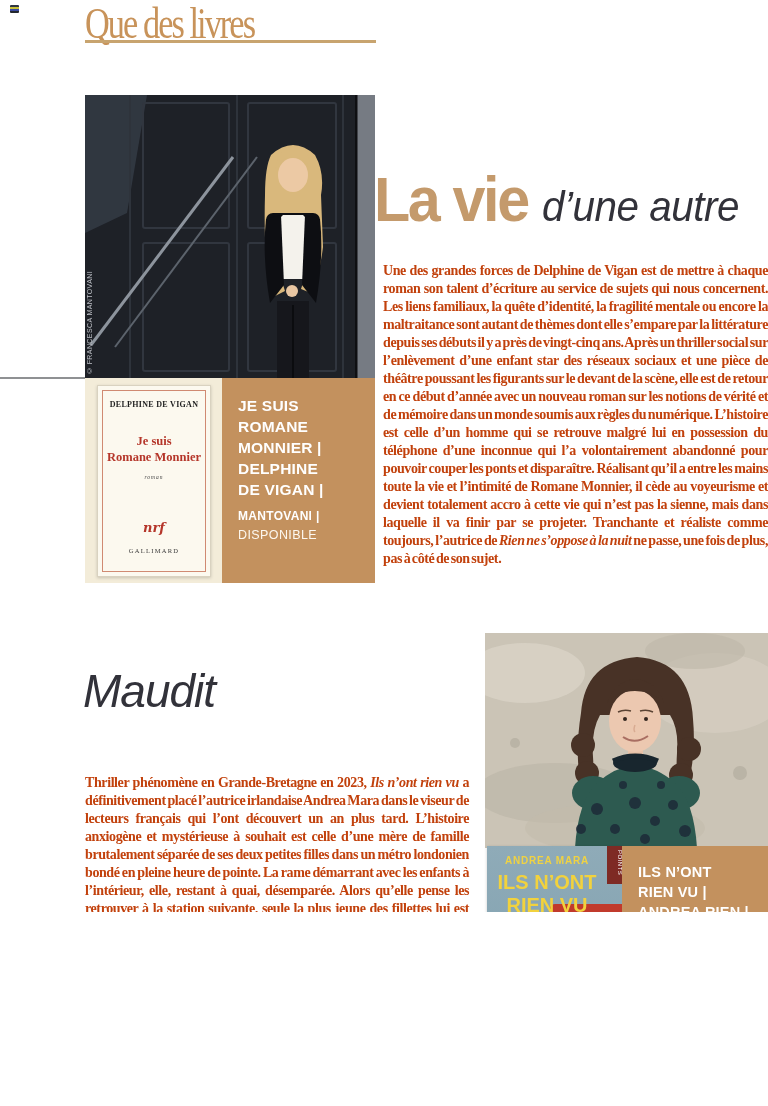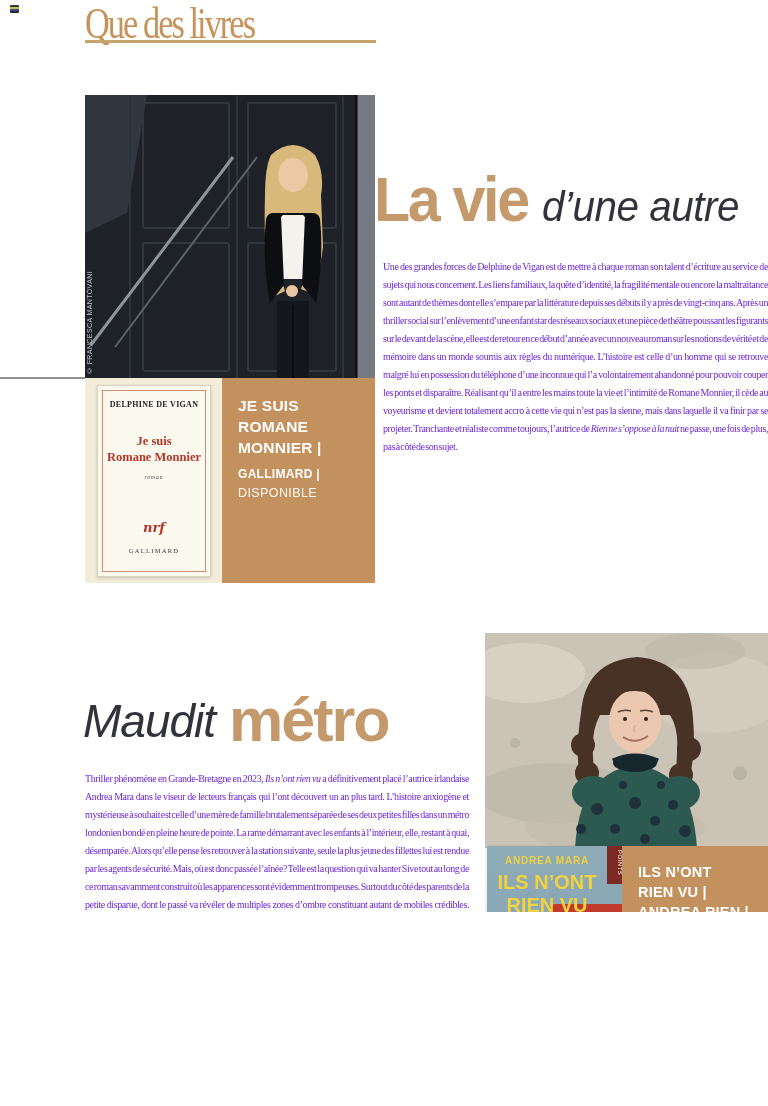--- a/index.html
+++ b/index.html
@@ -19,22 +19,22 @@
   .photo-credit{position:absolute;left:1px;bottom:4px;writing-mode:vertical-rl;transform:rotate(180deg);
     font-size:7px;color:#c9ccd2;letter-spacing:.4px;opacity:.92;white-space:nowrap;}
 
   
   .title1{position:absolute;left:374px;top:168px;display:flex;align-items:baseline;gap:15px;
     transform:scaleX(0.94);transform-origin:left top;white-space:nowrap;}
   .title-accent-big{font-size:63px;font-weight:800;color:#c49a6c;letter-spacing:-2.5px;line-height:1;}
   .title-light-big{font-size:43px;font-weight:300;font-style:italic;color:#32323a;letter-spacing:-0.5px;line-height:1;}
 
   
-  .body-text{font-family:"Liberation Serif",serif;font-size:10px;line-height:18px;
-    letter-spacing:-0.4px;word-spacing:-1.5px;text-align:justify;color:#6d28d9;}
+  .body-text{font-family:"Liberation Serif",serif;font-size:14px;line-height:18px;
+    letter-spacing:-0.4px;word-spacing:-1.5px;text-align:justify;color:#c2410c;font-weight:bold;}
   .body1{position:absolute;left:383px;top:248px;width:385px;}
   .body2{position:absolute;left:85px;top:760px;width:384px;}
   .body-text .it{font-style:italic;}
 
   
   .left-rule{position:absolute;left:0;top:377px;width:85px;height:2px;background:#8f9193;}
   .footer-rule{position:absolute;left:0;top:1072px;width:768px;height:2px;background:#9b9b9b;}
 
   
   .cream-panel{position:absolute;left:85px;top:378px;width:137px;height:205px;background:#f3ecd9;}
@@ -55,21 +55,21 @@
   .tan-box2{left:622px;top:846px;width:146px;height:224px;padding:16px 8px 0 16px;box-sizing:border-box;}
   .info-strong{font-size:15.5px;line-height:21px;font-weight:700;letter-spacing:.2px;}
   .info-strong2{font-size:14.5px;line-height:20px;font-weight:700;letter-spacing:.2px;}
   .info-pub{margin-top:8px;font-size:12px;line-height:17px;font-weight:700;letter-spacing:.3px;}
   .info-status{margin-top:2px;font-size:12.5px;line-height:17px;font-weight:400;letter-spacing:.4px;color:#fdf8f0;}
   .info-inline{margin-top:6px;font-size:12px;line-height:17px;}
   .info-inline .b{font-weight:700;}
   .info-inline .r{font-weight:400;color:#fdf8f0;letter-spacing:.3px;}
 
   
-  .title2{position:absolute;left:83px;top:690px;display:flex;align-items:center;gap:14px;white-space:nowrap;}
+  .title2{position:absolute;left:83px;top:668px;display:flex;align-items:flex-end;gap:14px;white-space:nowrap;}
   .title-light-2{font-size:46px;font-weight:300;font-style:italic;color:#32323a;letter-spacing:-1px;line-height:1;}
   .title-accent-2{font-size:61px;font-weight:800;color:#c49a6c;letter-spacing:-2px;line-height:1;}
 
   .photo2{position:absolute;left:485px;top:633px;width:283px;height:215px;overflow:hidden;}
   .cover2{position:absolute;left:487px;top:846px;width:135px;height:224px;box-shadow:0 1px 3px rgba(0,0,0,.2);}
 
   
   .footer{position:absolute;left:85px;top:1080px;font-size:13.5px;color:#2e2e2e;white-space:nowrap;}
   .footer .num{font-weight:400;color:#15803d;}
   .footer .sep{margin:0 5px;color:#3b3b3b;}
@@ -143,27 +143,30 @@
       </div>
     </div>
   </div>
 
   <div class="tan-box tan-box1">
     <div class="info-strong">
       <div>JE SUIS</div>
       <div>ROMANE</div>
       <div>MONNIER |</div>
     </div>
-    <div class="info-pub">GALLIMARD |</div>
+    <div class="info-strong">
+      <div>DELPHINE</div>
+      <div>DE VIGAN |</div>
+    </div>
+    <div class="info-pub">MANTOVANI |</div>
     <div class="info-status">DISPONIBLE</div>
   </div>
 
   <div class="title2">
     <span class="title-light-2">Maudit</span>
-    <span class="title-accent-2">métro</span>
   </div>
 
   <p class="body-text body2"><span>Thriller phénomène en Grande-Bretagne en 2023, </span><span class="it">Ils n’ont rien vu</span><span> a définitivement placé l’autrice irlandaise Andrea Mara dans le viseur de lecteurs français qui l’ont découvert un an plus tard. L’histoire anxiogène et mystérieuse à souhait est celle d’une mère de famille brutalement séparée de ses deux petites filles dans un métro londonien bondé en pleine heure de pointe. La rame démarrant avec les enfants à l’intérieur, elle, restant à quai, désemparée. Alors qu’elle pense les retrouver à la station suivante, seule la plus jeune des fillettes lui est rendue par les agents de sécurité. Mais, où est donc passée l’aînée? Telle est la question qui va hanter Sive tout au long de ce roman savamment construit où les apparences sont évidemment trompeuses. Surtout du côté des parents de la petite disparue, dont le passé va révéler de multiples zones d’ombre constituant autant de mobiles crédibles. Entre des portraits finement ciselés et une intrigue subtilement menée, jusqu’à un final déconcertant, Andrea Mara réussit le coup parfait.</span></p>
 
   <div class="photo2">
     <svg width="283" height="215" viewBox="0 0 283 215">
       <rect width="283" height="215" fill="#cbc4b6"></rect>
       <ellipse cx="40" cy="40" rx="60" ry="30" fill="#d9d3c7" opacity="0.8"></ellipse>
       <ellipse cx="230" cy="60" rx="70" ry="40" fill="#d6cfc2" opacity="0.7"></ellipse>
       <ellipse cx="70" cy="160" rx="80" ry="30" fill="#b8b1a3" opacity="0.5"></ellipse>

